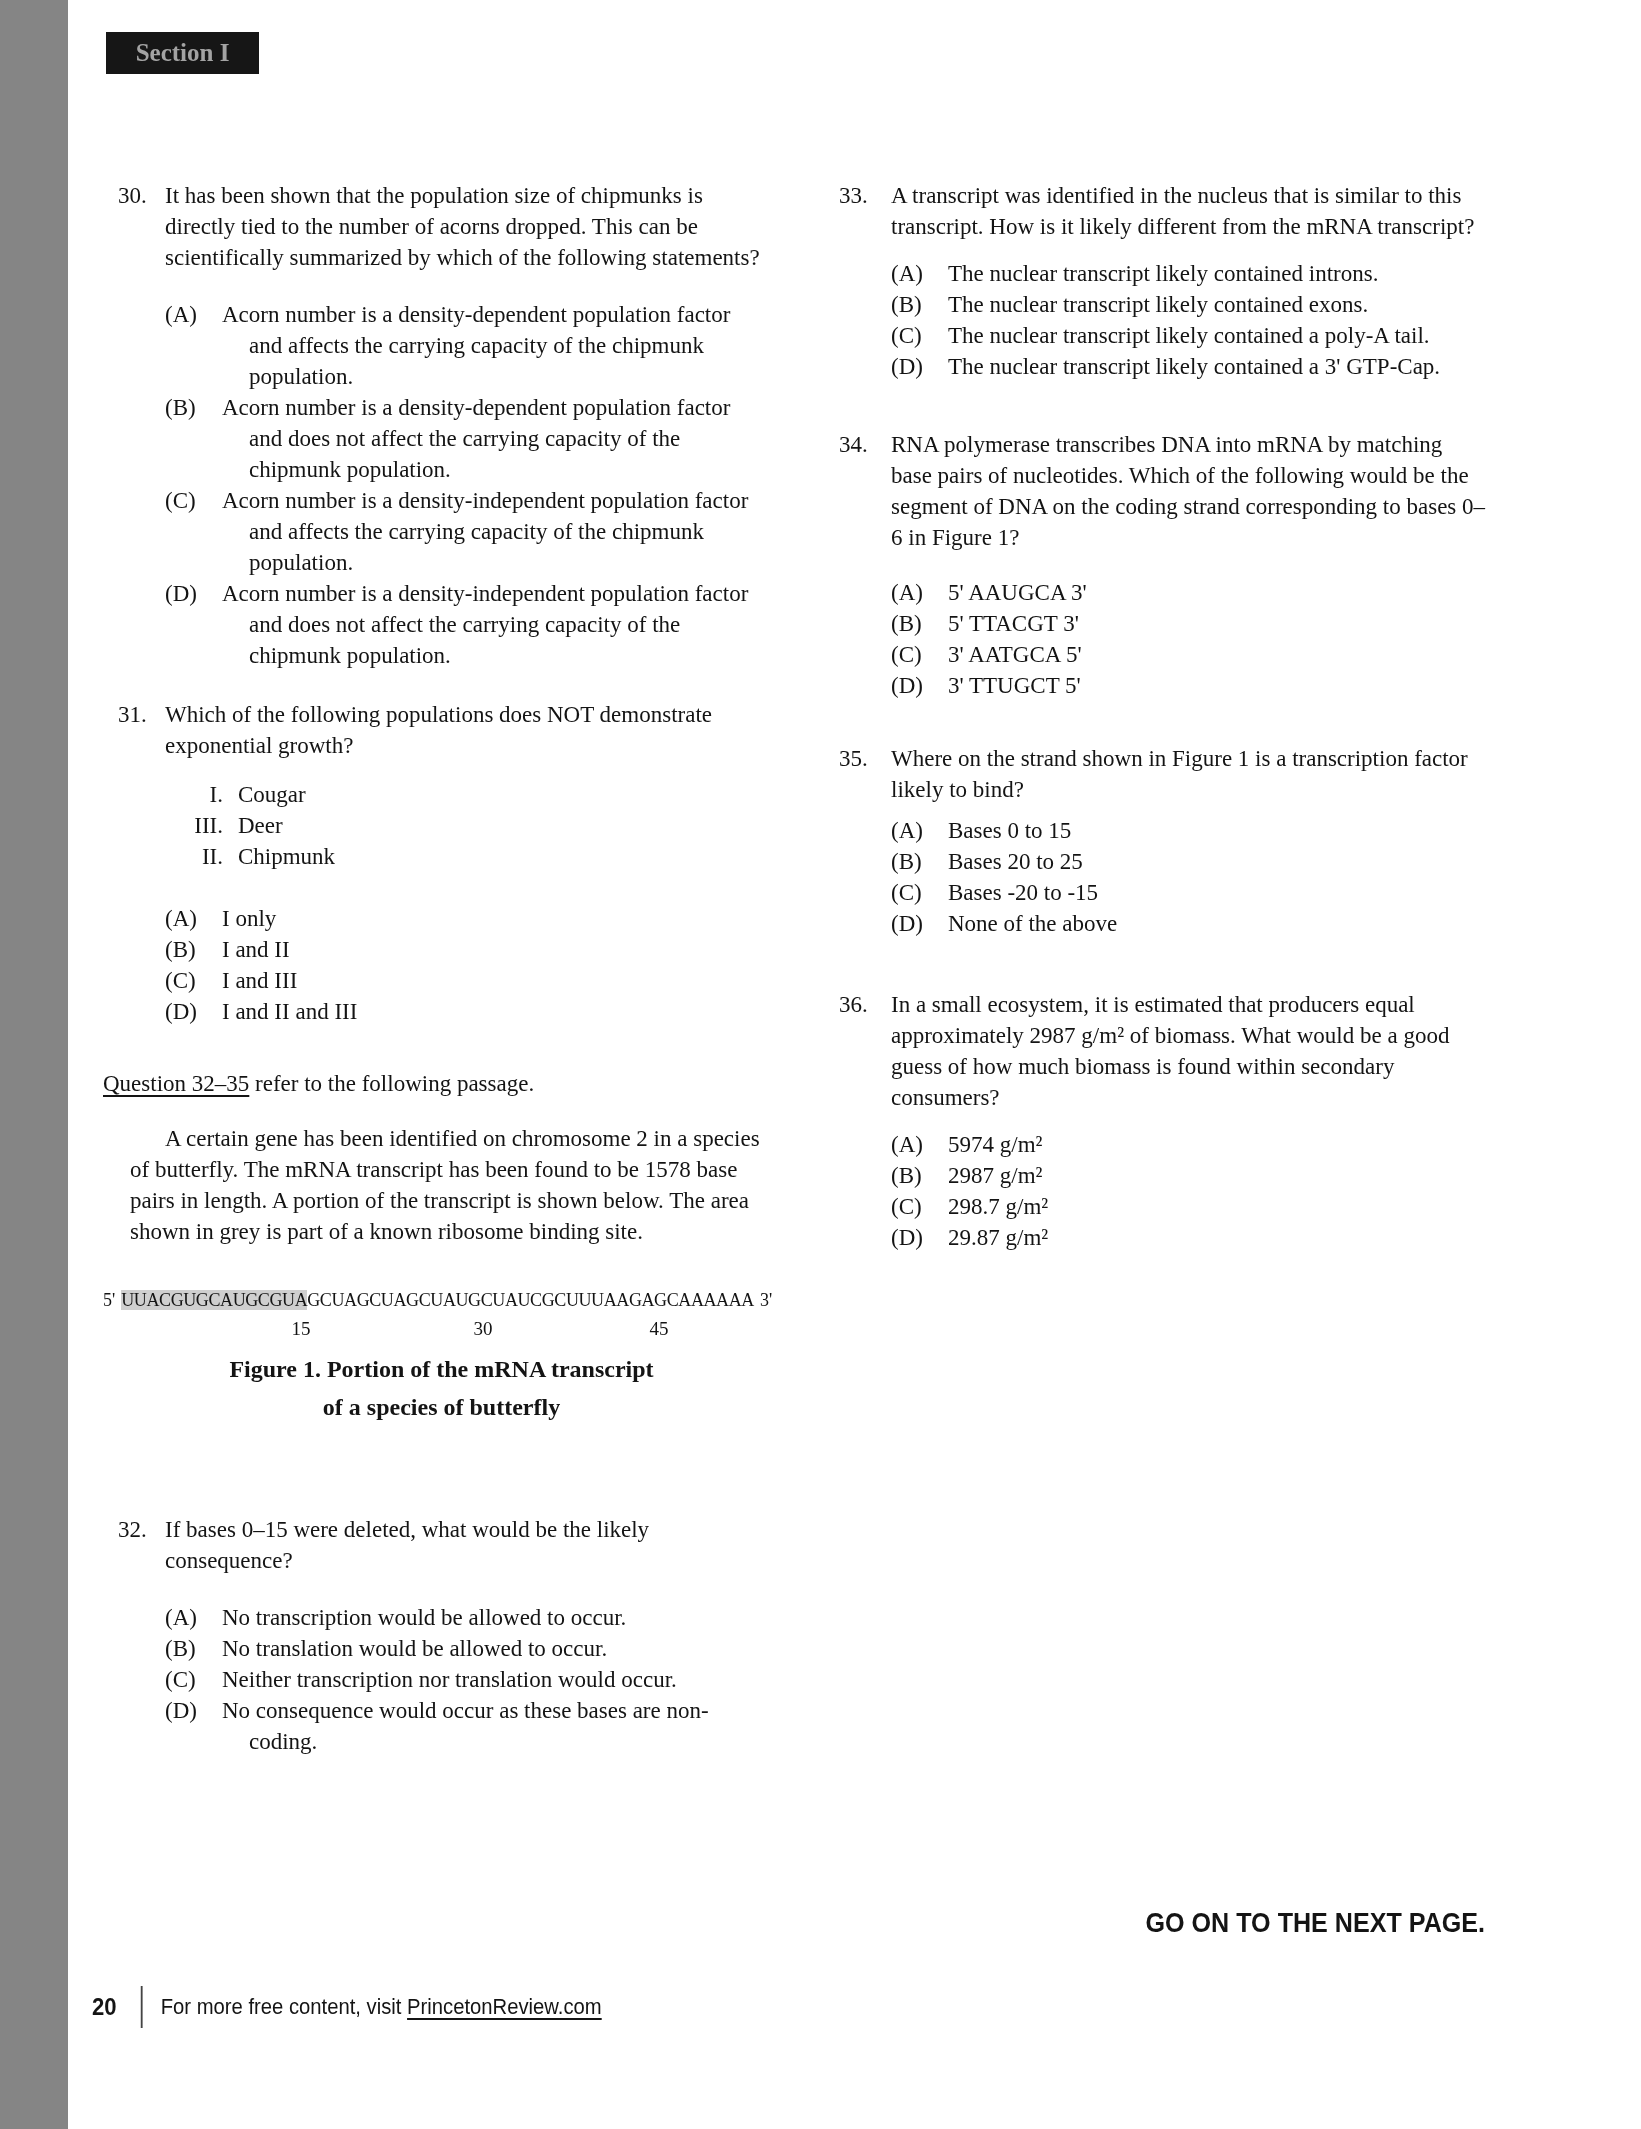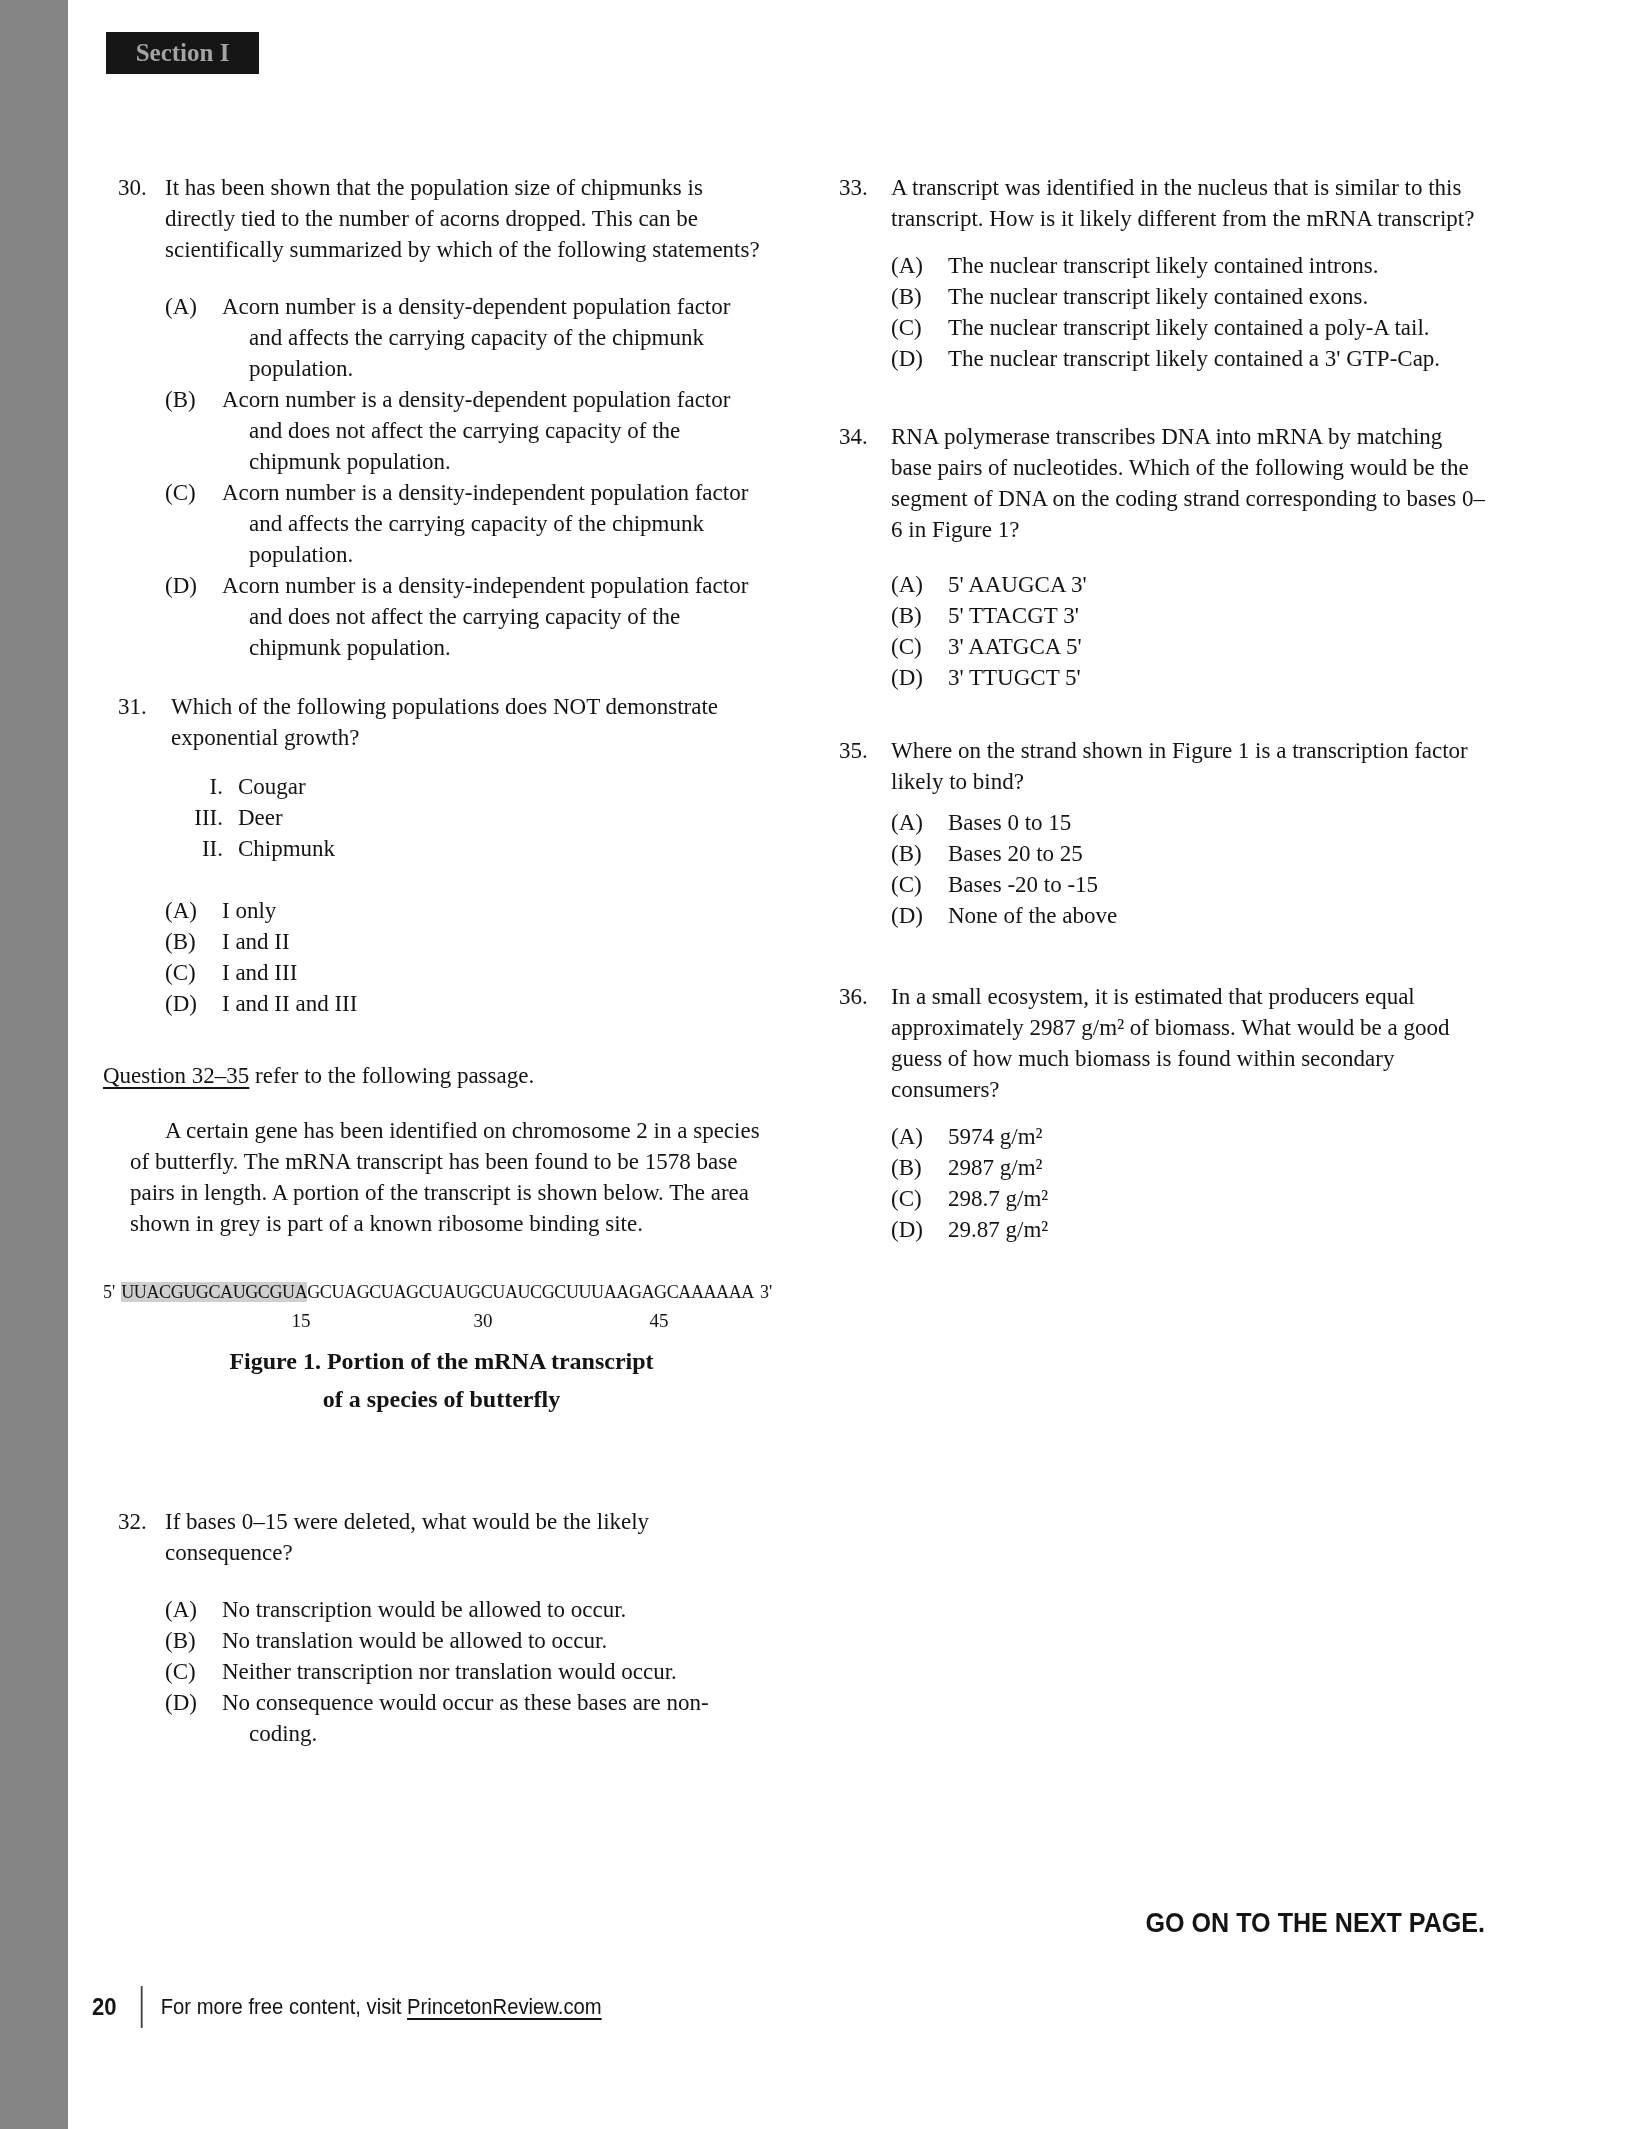--- a/index.html
+++ b/index.html
@@ -6,21 +6,21 @@
   .page {
     position:relative; width:1641px; height:2129px; background:#ffffff;
     font-family:"Liberation Serif", serif; color:#141414; overflow:hidden;
   }
   .side-strip { position:absolute; left:0; top:0; width:68px; height:2129px; background:#858585; }
   .section-badge {
     position:absolute; left:106px; top:32px; width:153px; height:42px;
     background:#161616; color:#a3a3a3; display:flex; align-items:center; justify-content:center;
     font-weight:bold; font-size:25px;
   }
-  .col { position:absolute; top:172px; font-size:23px; line-height:31px; }
+  .col { position:absolute; top:180px; font-size:23px; line-height:31px; }
   .col-left  { left:103px; width:665px; }
   .col-right { left:820px; width:668px; }
 
   .q { display:flex; }
   .q .qnum { flex:0 0 47px; margin-left:15px; }
   .col-right .q .qnum { flex:0 0 52px; margin-left:19px; }
   .qbody { flex:1; }
   .stem { margin:0; }
 
   .opt { display:flex; }
@@ -53,21 +53,21 @@
   }
   .footer {
     position:absolute; left:92px; top:1986px; display:flex; align-items:center;
     font-family:"Liberation Sans", sans-serif; font-size:22px;
     transform:scaleX(0.92); transform-origin:left center; white-space:nowrap;
   }
   .pagenum { font-weight:bold; font-size:24px; }
   .fdivider { width:2px; height:42px; background:#444; margin:0 20px 0 26px; }
   .footer-link { color:inherit; text-decoration:underline; text-underline-offset:4px; cursor:pointer; }
 
-  .mb26 { margin-bottom:26px; } .mb18 { margin-bottom:18px;margin-left:6px; }
+  .mb26 { margin-bottom:26px; } .mb18 { margin-bottom:18px; }
   .mb31 { margin-bottom:31px; } .mb24 { margin-bottom:24px; }
   .mb38 { margin-bottom:38px; } .mb88 { margin-bottom:88px; } .mb16 { margin-bottom:16px; } .mb10 { margin-bottom:10px; }
 </style>
 </head>
 <body>
 
 <div class="page">
   <div class="side-strip"></div>
 
   <div class="section-badge">

